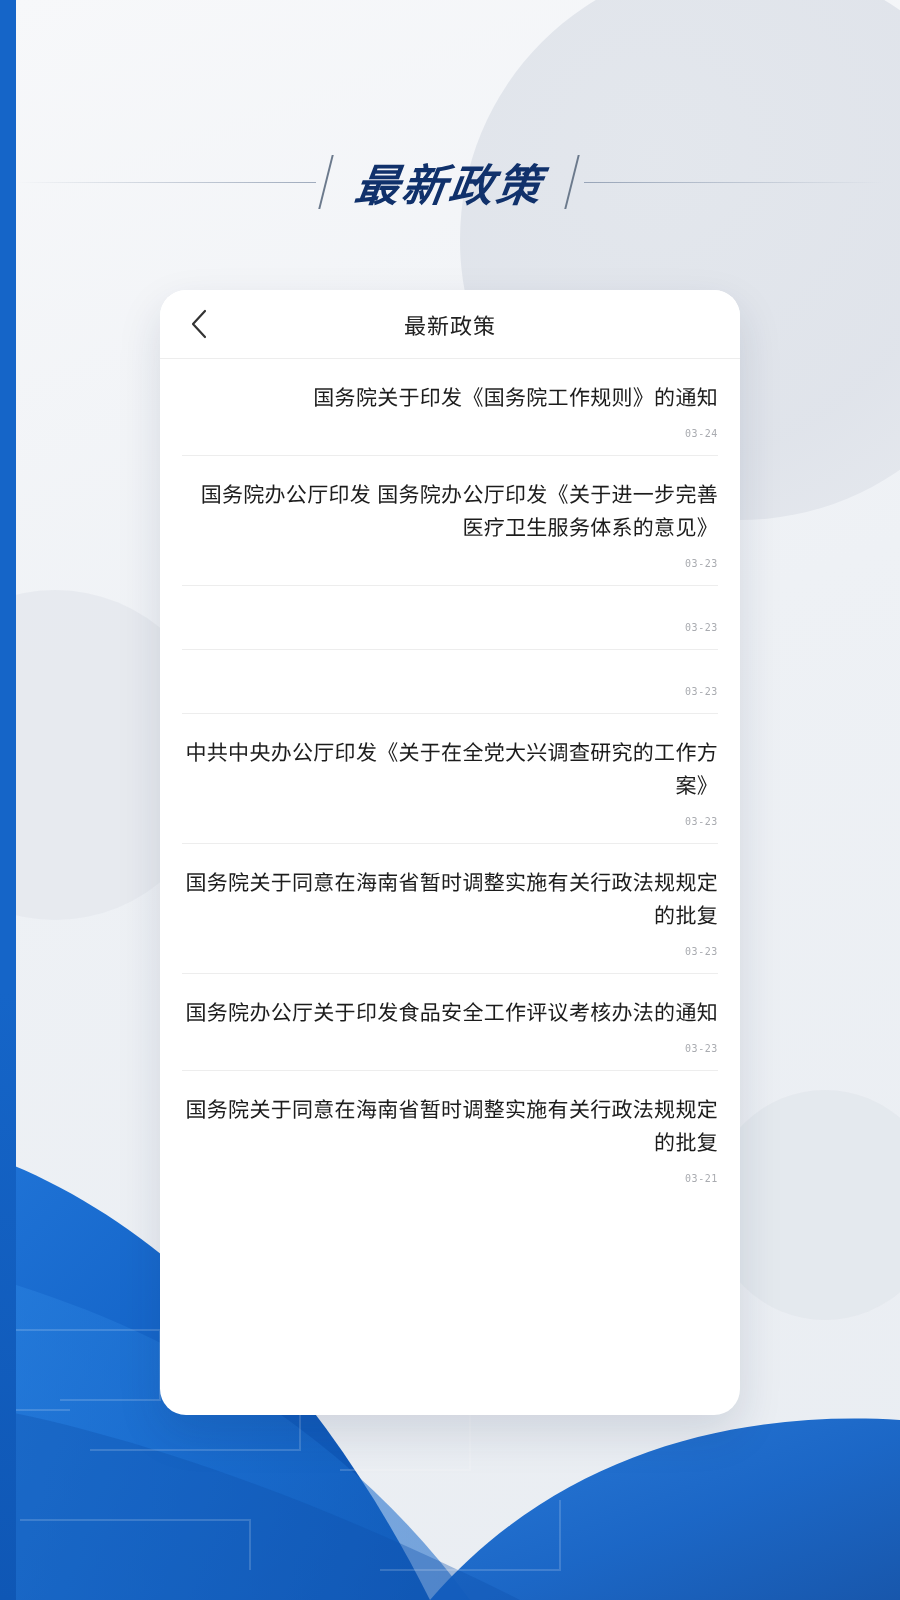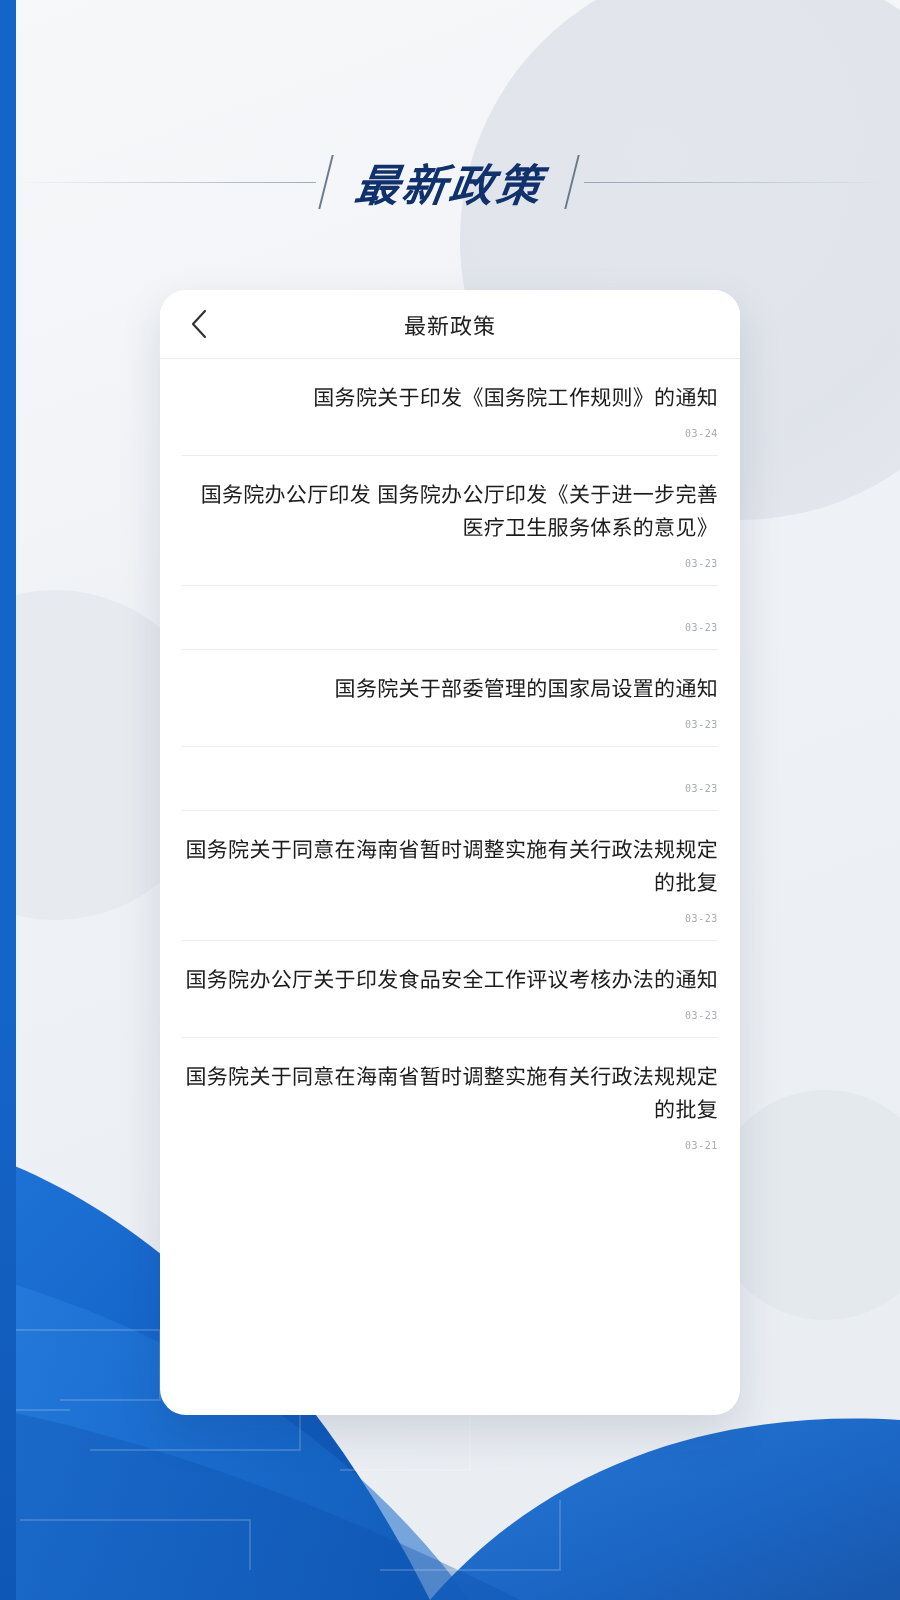--- a/index.html
+++ b/index.html
@@ -268,25 +268,25 @@
     <div class="list-item">
       <div class="item-title">国务院办公厅印发 国务院办公厅印发《关于进一步完善医疗卫生服务体系的意见》</div>
       <div class="item-date">03-23</div>
     </div>
 
     <div class="list-item">
       <div class="item-date">03-23</div>
     </div>
 
     <div class="list-item">
-      <div class="item-title">国务院关于部委管理的国家局设置的通知</div>
-      <div class="item-date">03-23</div>
-    </div>
-
-    <div class="list-item">
+      <div class="item-date">03-23</div>
+    </div>
+
+    <div class="list-item">
+      <div class="item-title">中共中央办公厅印发《关于在全党大兴调查研究的工作方案》</div>
       <div class="item-date">03-23</div>
     </div>
 
     <div class="list-item">
       <div class="item-title">国务院关于同意在海南省暂时调整实施有关行政法规规定的批复</div>
       <div class="item-date">03-23</div>
     </div>
 
     <div class="list-item">
       <div class="item-title">国务院办公厅关于印发食品安全工作评议考核办法的通知</div>

